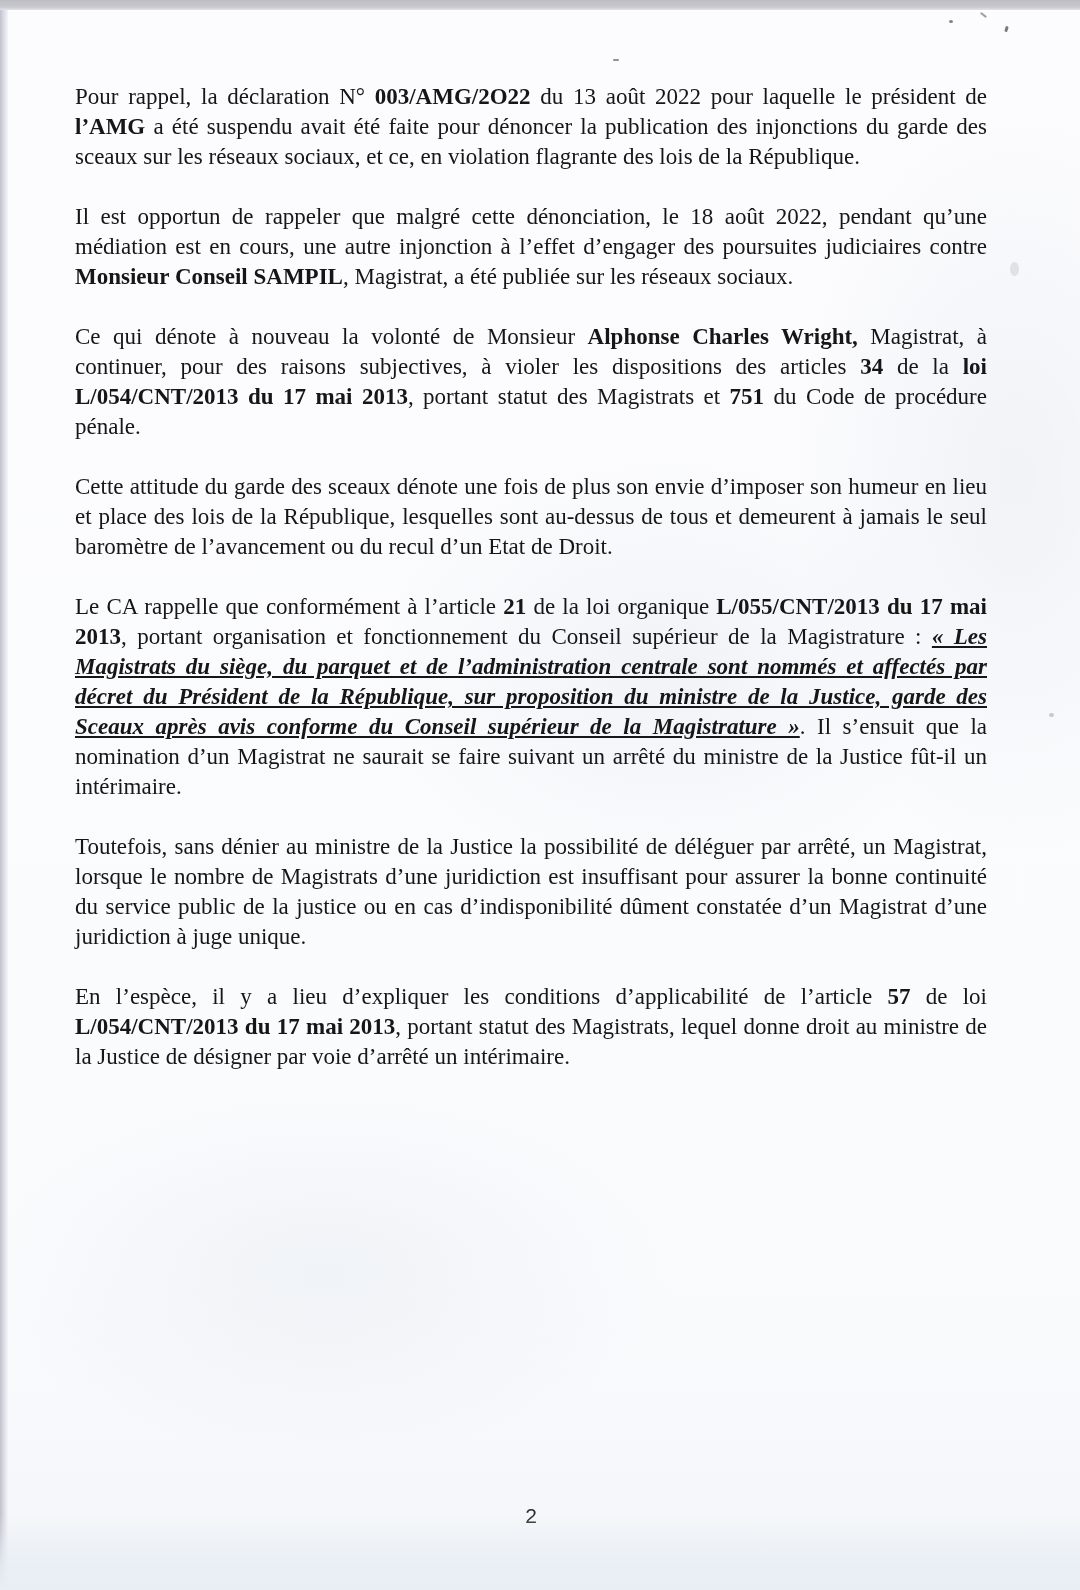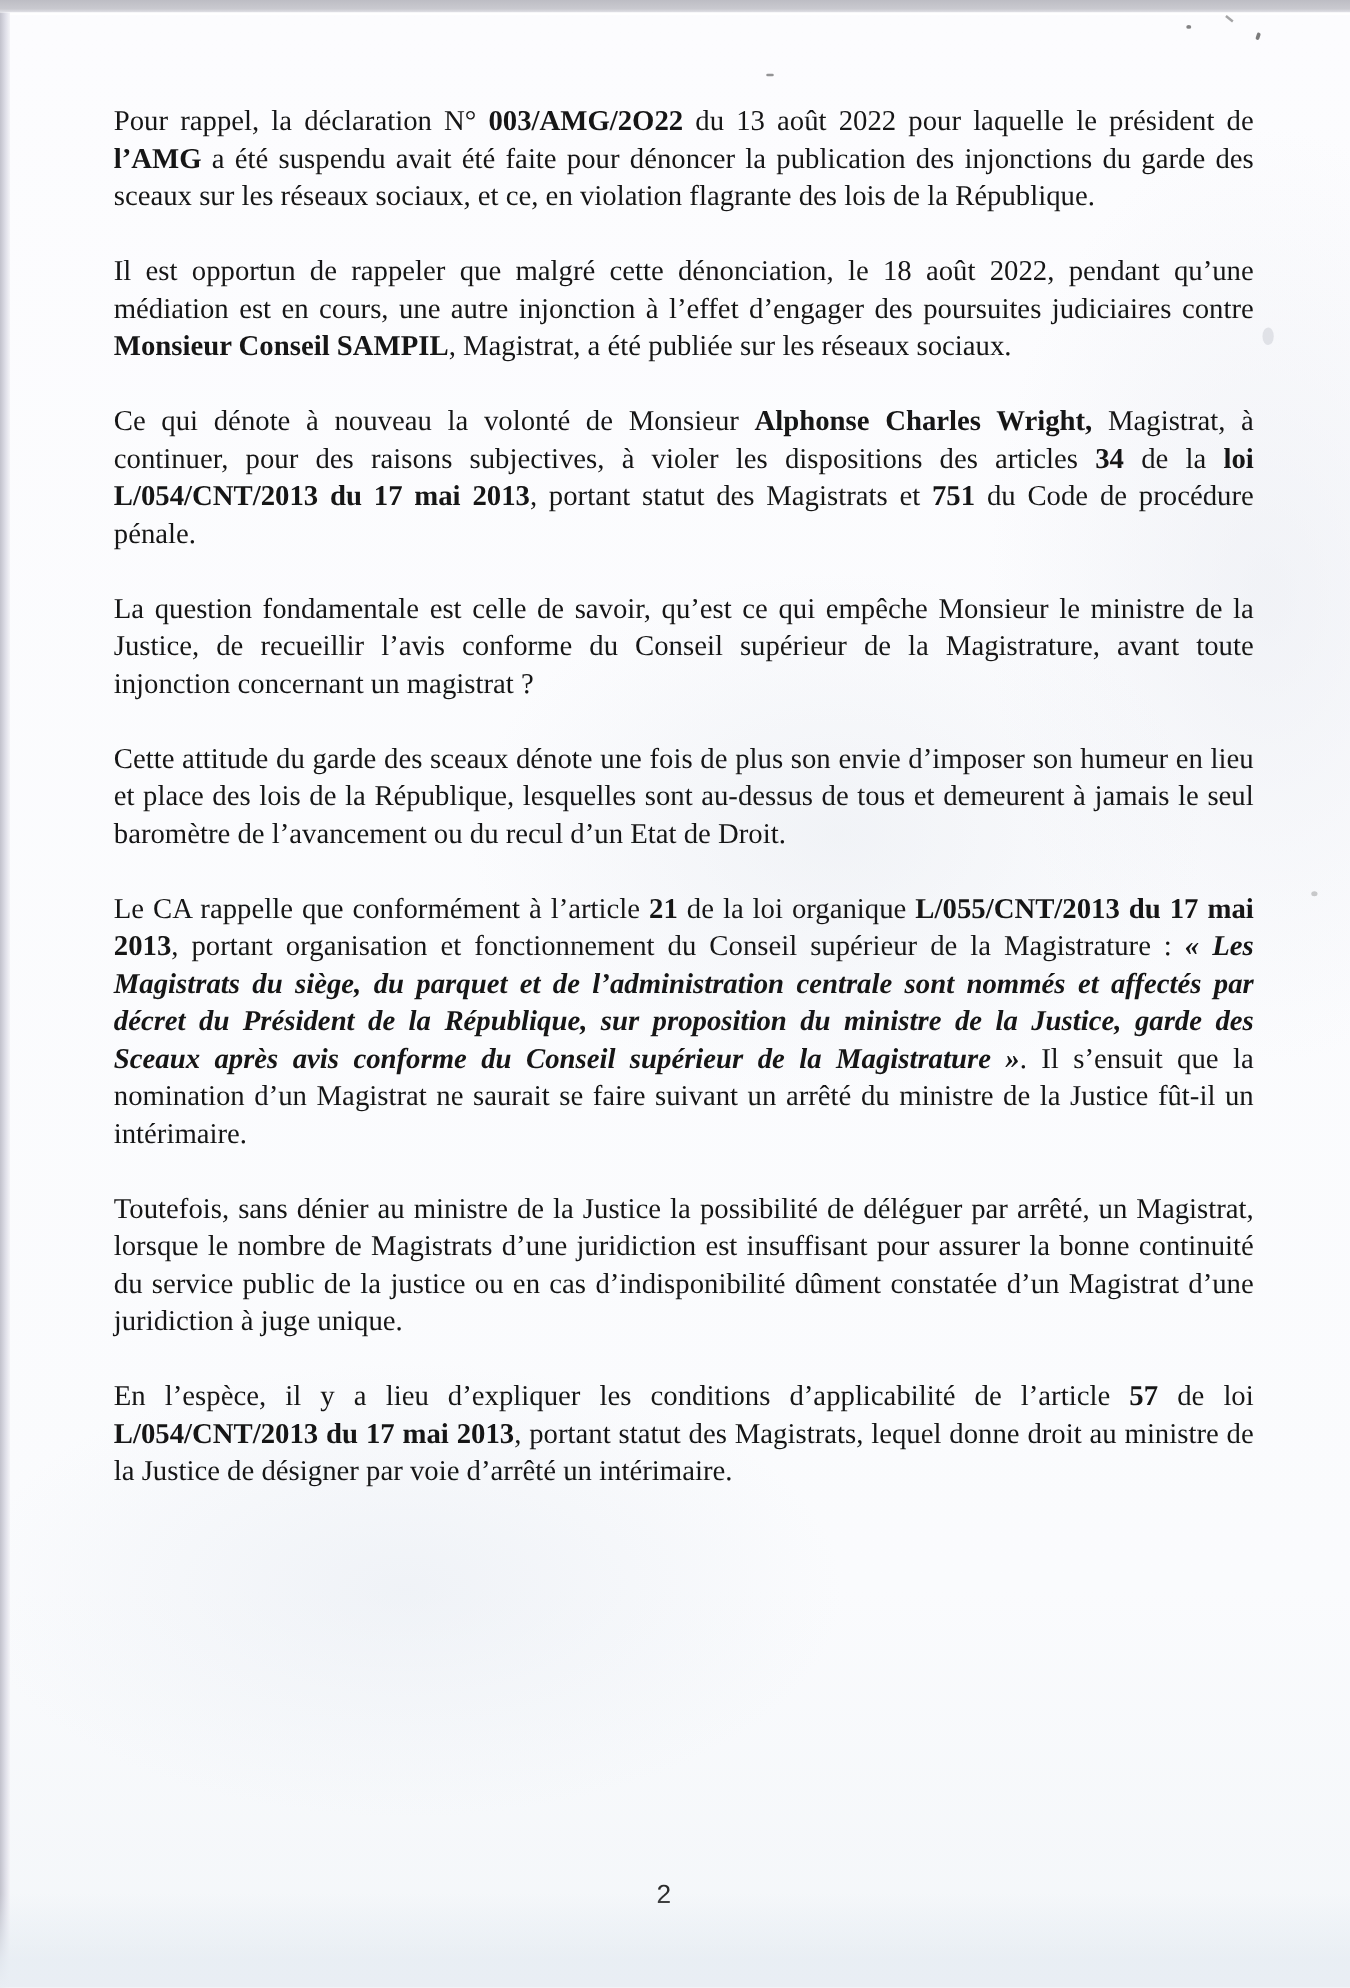--- a/index.html
+++ b/index.html
@@ -40,30 +40,30 @@
   .speck { position: absolute; background: #5a5a5a; }
   .speck.s1 { left: 949px; top: 20px; width: 4px; height: 3px; border-radius: 50%; opacity: .75; }
   .speck.s2 { left: 980px; top: 14px; width: 7px; height: 2px; transform: rotate(38deg); opacity: .55; }
   .speck.s3 { left: 1005px; top: 26px; width: 3px; height: 6px; border-radius: 2px; transform: rotate(18deg); opacity: .8; }
   .speck.s4 { left: 613px; top: 59px; width: 6px; height: 2px; border-radius: 1px; opacity: .65; }
   .speck.s5 { left: 1049px; top: 713px; width: 5px; height: 4px; border-radius: 50%; opacity: .30; }
   .speck.s6 { left: 1010px; top: 262px; width: 9px; height: 14px; border-radius: 50%; background:#c9ccd4; opacity: .5; }
 
   .doc-body {
     position: absolute;
-    left: 91px; top: 82px;
+    left: 75px; top: 82px;
     width: 912px;
     color: #161616;
     font-size: 23px;
     line-height: 30px;
     text-align: justify;
   }
   .doc-body p { margin: 0 0 30px 0; }
   .doc-body .b  { font-weight: bold; }
-  .doc-body .bi { font-weight: bold; font-style: italic; }
+  .doc-body .bi { font-weight: bold; font-style: italic; text-decoration: underline; }
 
   .page-number {
     position: absolute;
     left: 75px; top: 1504px;
     width: 912px;
     text-align: center;
     font-family: "Liberation Sans", "DejaVu Sans", sans-serif;
     font-size: 21px;
     color: #2b2b2b;
   }
@@ -79,21 +79,20 @@
   <div class="speck s2"></div>
   <div class="speck s3"></div>
   <div class="speck s4"></div>
   <div class="speck s5"></div>
   <div class="speck s6"></div>
 
   <div class="doc-body">
       <p><span>Pour rappel, la déclaration N° </span><span class="b">003/AMG/2O22</span><span> du 13 août 2022 pour laquelle le président de </span><span class="b">l’AMG</span><span> a été suspendu avait été faite pour dénoncer la publication des injonctions du garde des sceaux sur les réseaux sociaux, et ce, en violation flagrante des lois de la République.</span></p>
       <p><span>Il est opportun de rappeler que malgré cette dénonciation, le 18 août 2022, pendant qu’une médiation est en cours, une autre injonction à l’effet d’engager des poursuites judiciaires contre </span><span class="b">Monsieur Conseil SAMPIL</span><span>, Magistrat, a été publiée sur les réseaux sociaux.</span></p>
       <p><span>Ce qui dénote à nouveau la volonté de Monsieur </span><span class="b">Alphonse Charles Wright,</span><span> Magistrat, à continuer, pour des raisons subjectives, à violer les dispositions des articles </span><span class="b">34</span><span> de la </span><span class="b">loi L/054/CNT/2013 du 17 mai 2013</span><span>, portant statut des Magistrats et </span><span class="b">751</span><span> du Code de procédure pénale.</span></p>
-      <p><span>La question fondamentale est celle de savoir, qu’est ce qui empêche Monsieur le ministre de la Justice, de recueillir l’avis conforme du Conseil supérieur de la Magistrature, avant toute injonction concernant un magistrat ?</span></p>
       <p><span>Cette attitude du garde des sceaux dénote une fois de plus son envie d’imposer son humeur en lieu et place des lois de la République, lesquelles sont au-dessus de tous et demeurent à jamais le seul baromètre de l’avancement ou du recul d’un Etat de Droit.</span></p>
       <p><span>Le CA rappelle que conformément à l’article </span><span class="b">21</span><span> de la loi organique </span><span class="b">L/055/CNT/2013 du 17 mai 2013</span><span>, portant organisation et fonctionnement du Conseil supérieur de la Magistrature : </span><span class="bi">« Les Magistrats du siège, du parquet et de l’administration centrale sont nommés et affectés par décret du Président de la République, sur proposition du ministre de la Justice, garde des Sceaux après avis conforme du Conseil supérieur de la Magistrature »</span><span>. Il s’ensuit que la nomination d’un Magistrat ne saurait se faire suivant un arrêté du ministre de la Justice fût-il un intérimaire.</span></p>
       <p><span>Toutefois, sans dénier au ministre de la Justice la possibilité de déléguer par arrêté, un Magistrat, lorsque le nombre de Magistrats d’une juridiction est insuffisant pour assurer la bonne continuité du service public de la justice ou en cas d’indisponibilité dûment constatée d’un Magistrat d’une juridiction à juge unique.</span></p>
       <p><span>En l’espèce, il y a lieu d’expliquer les conditions d’applicabilité de l’article </span><span class="b">57</span><span> de loi </span><span class="b">L/054/CNT/2013 du 17 mai 2013</span><span>, portant statut des Magistrats, lequel donne droit au ministre de la Justice de désigner par voie d’arrêté un intérimaire.</span></p>
     </div>
 
   <div class="page-number">2</div>
 
   <div class="bottom-tint"></div>
 </div>

